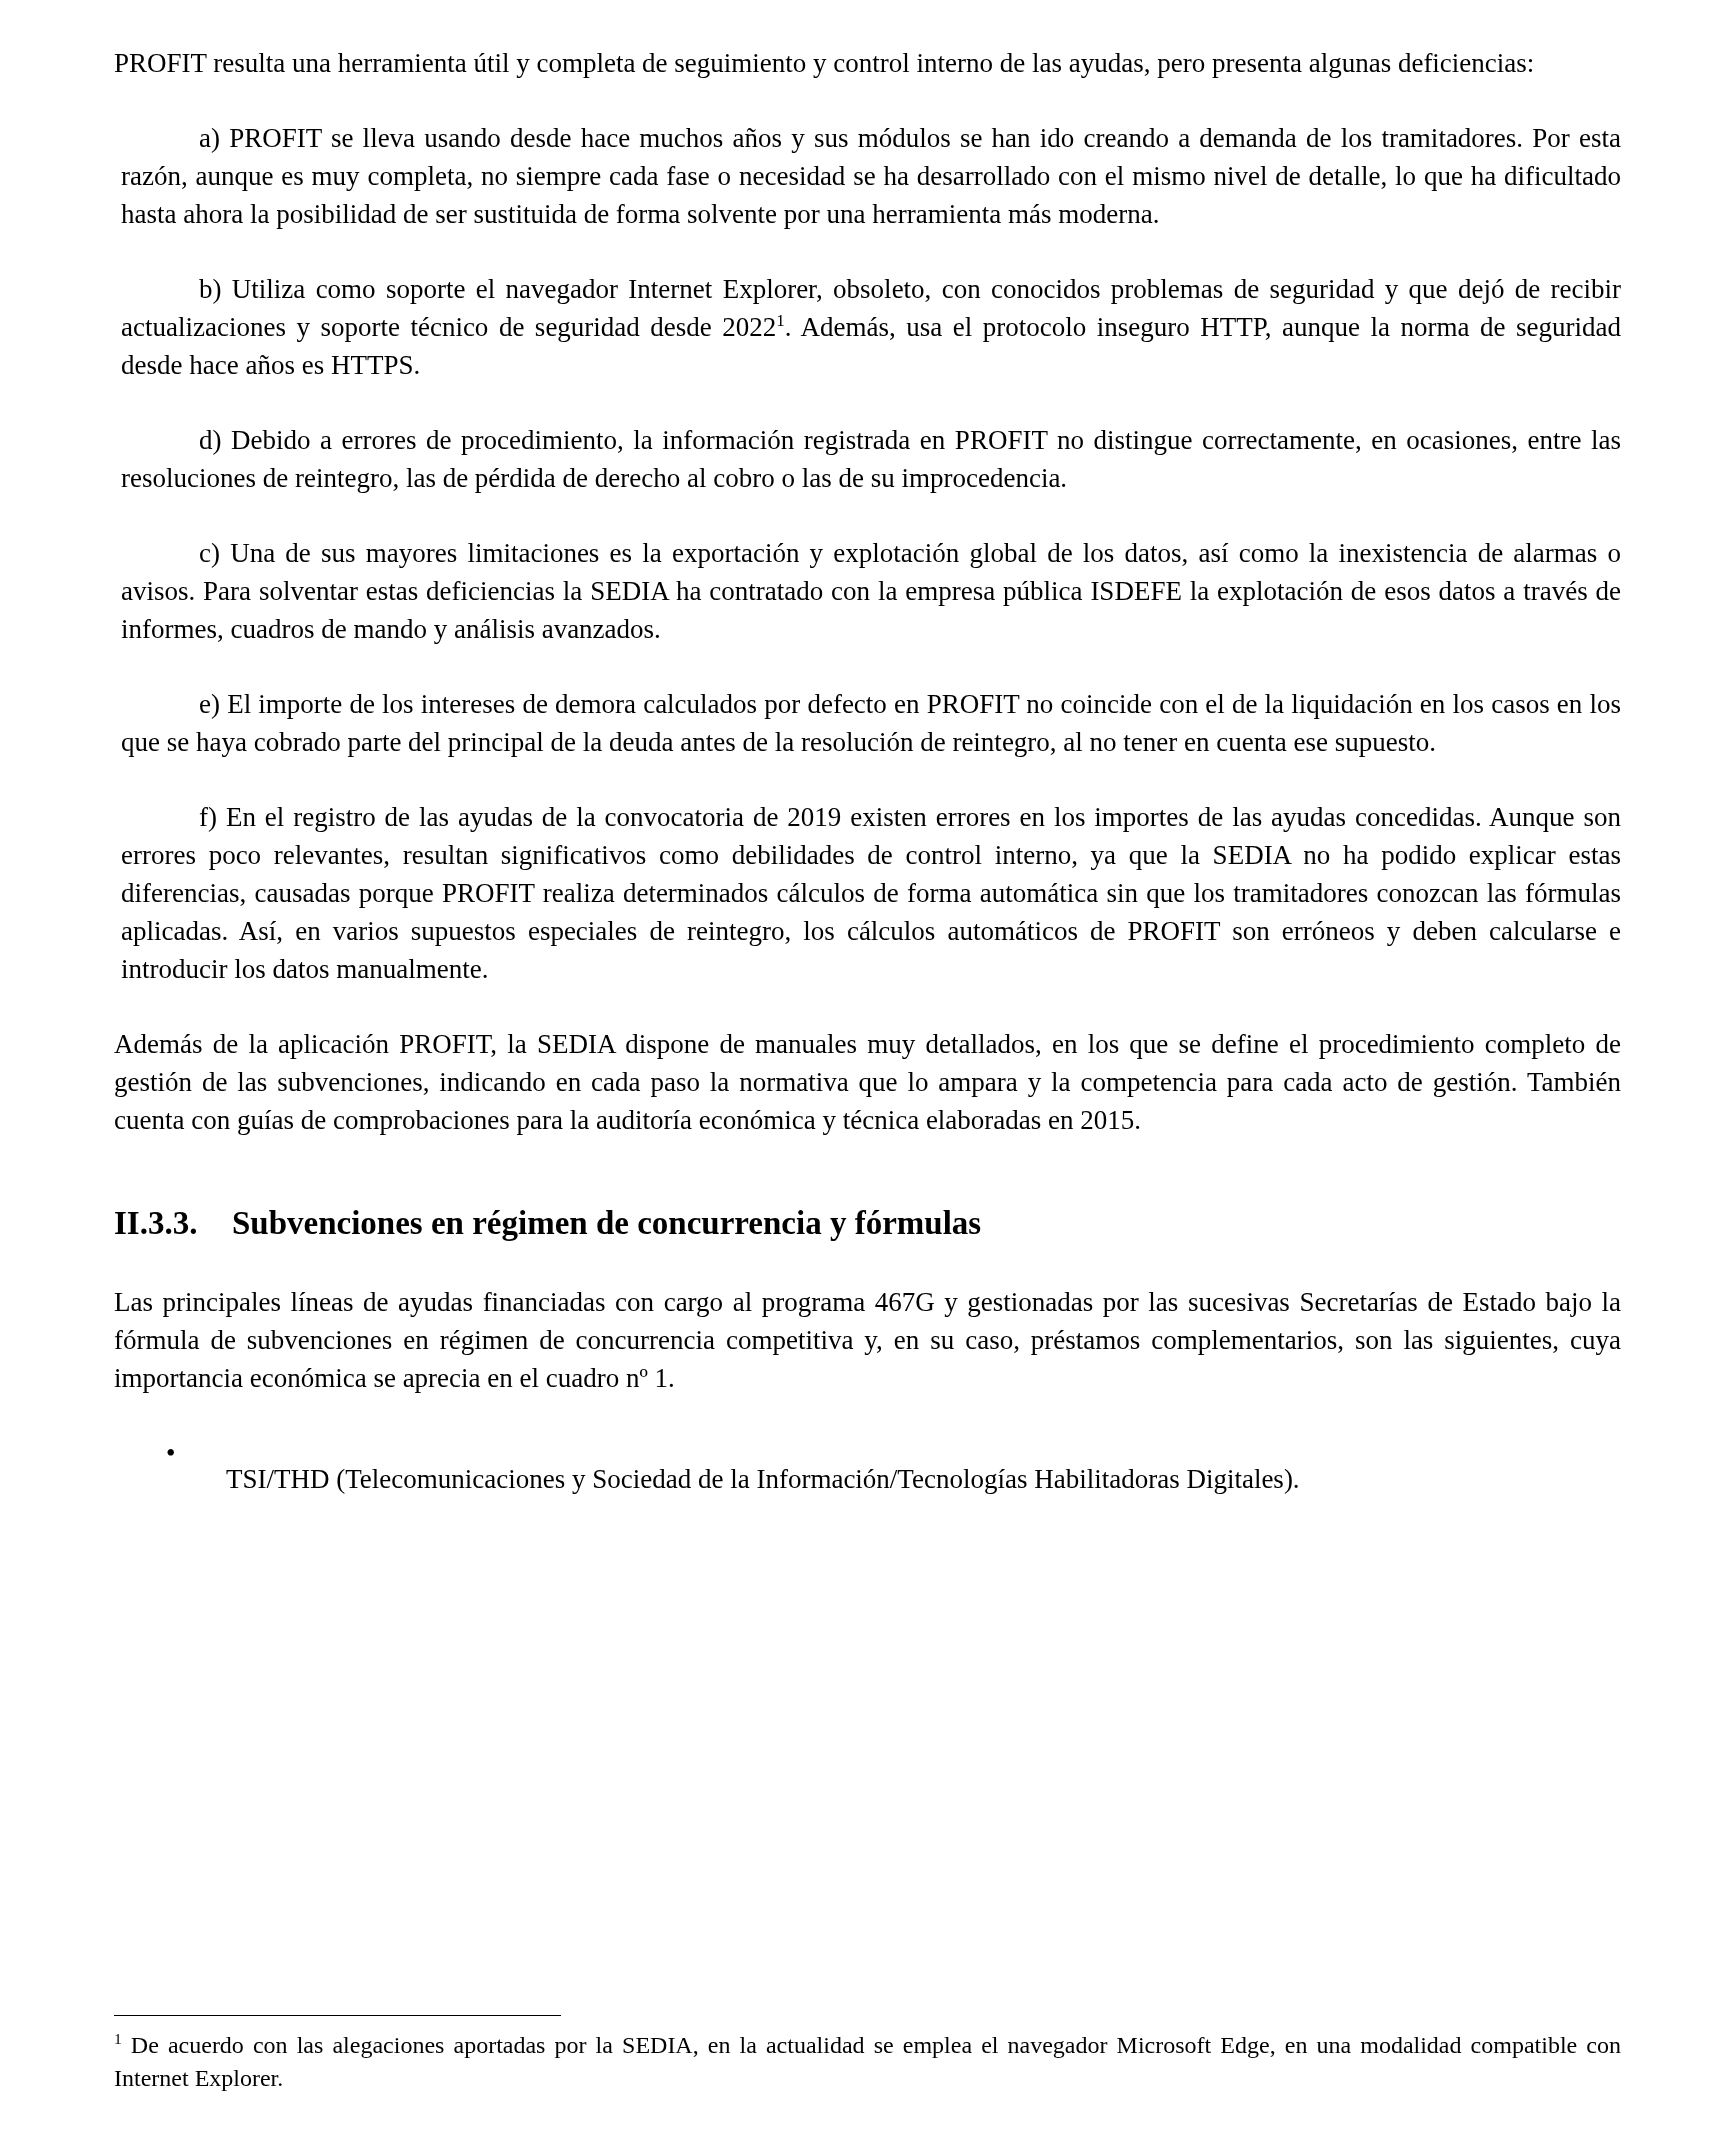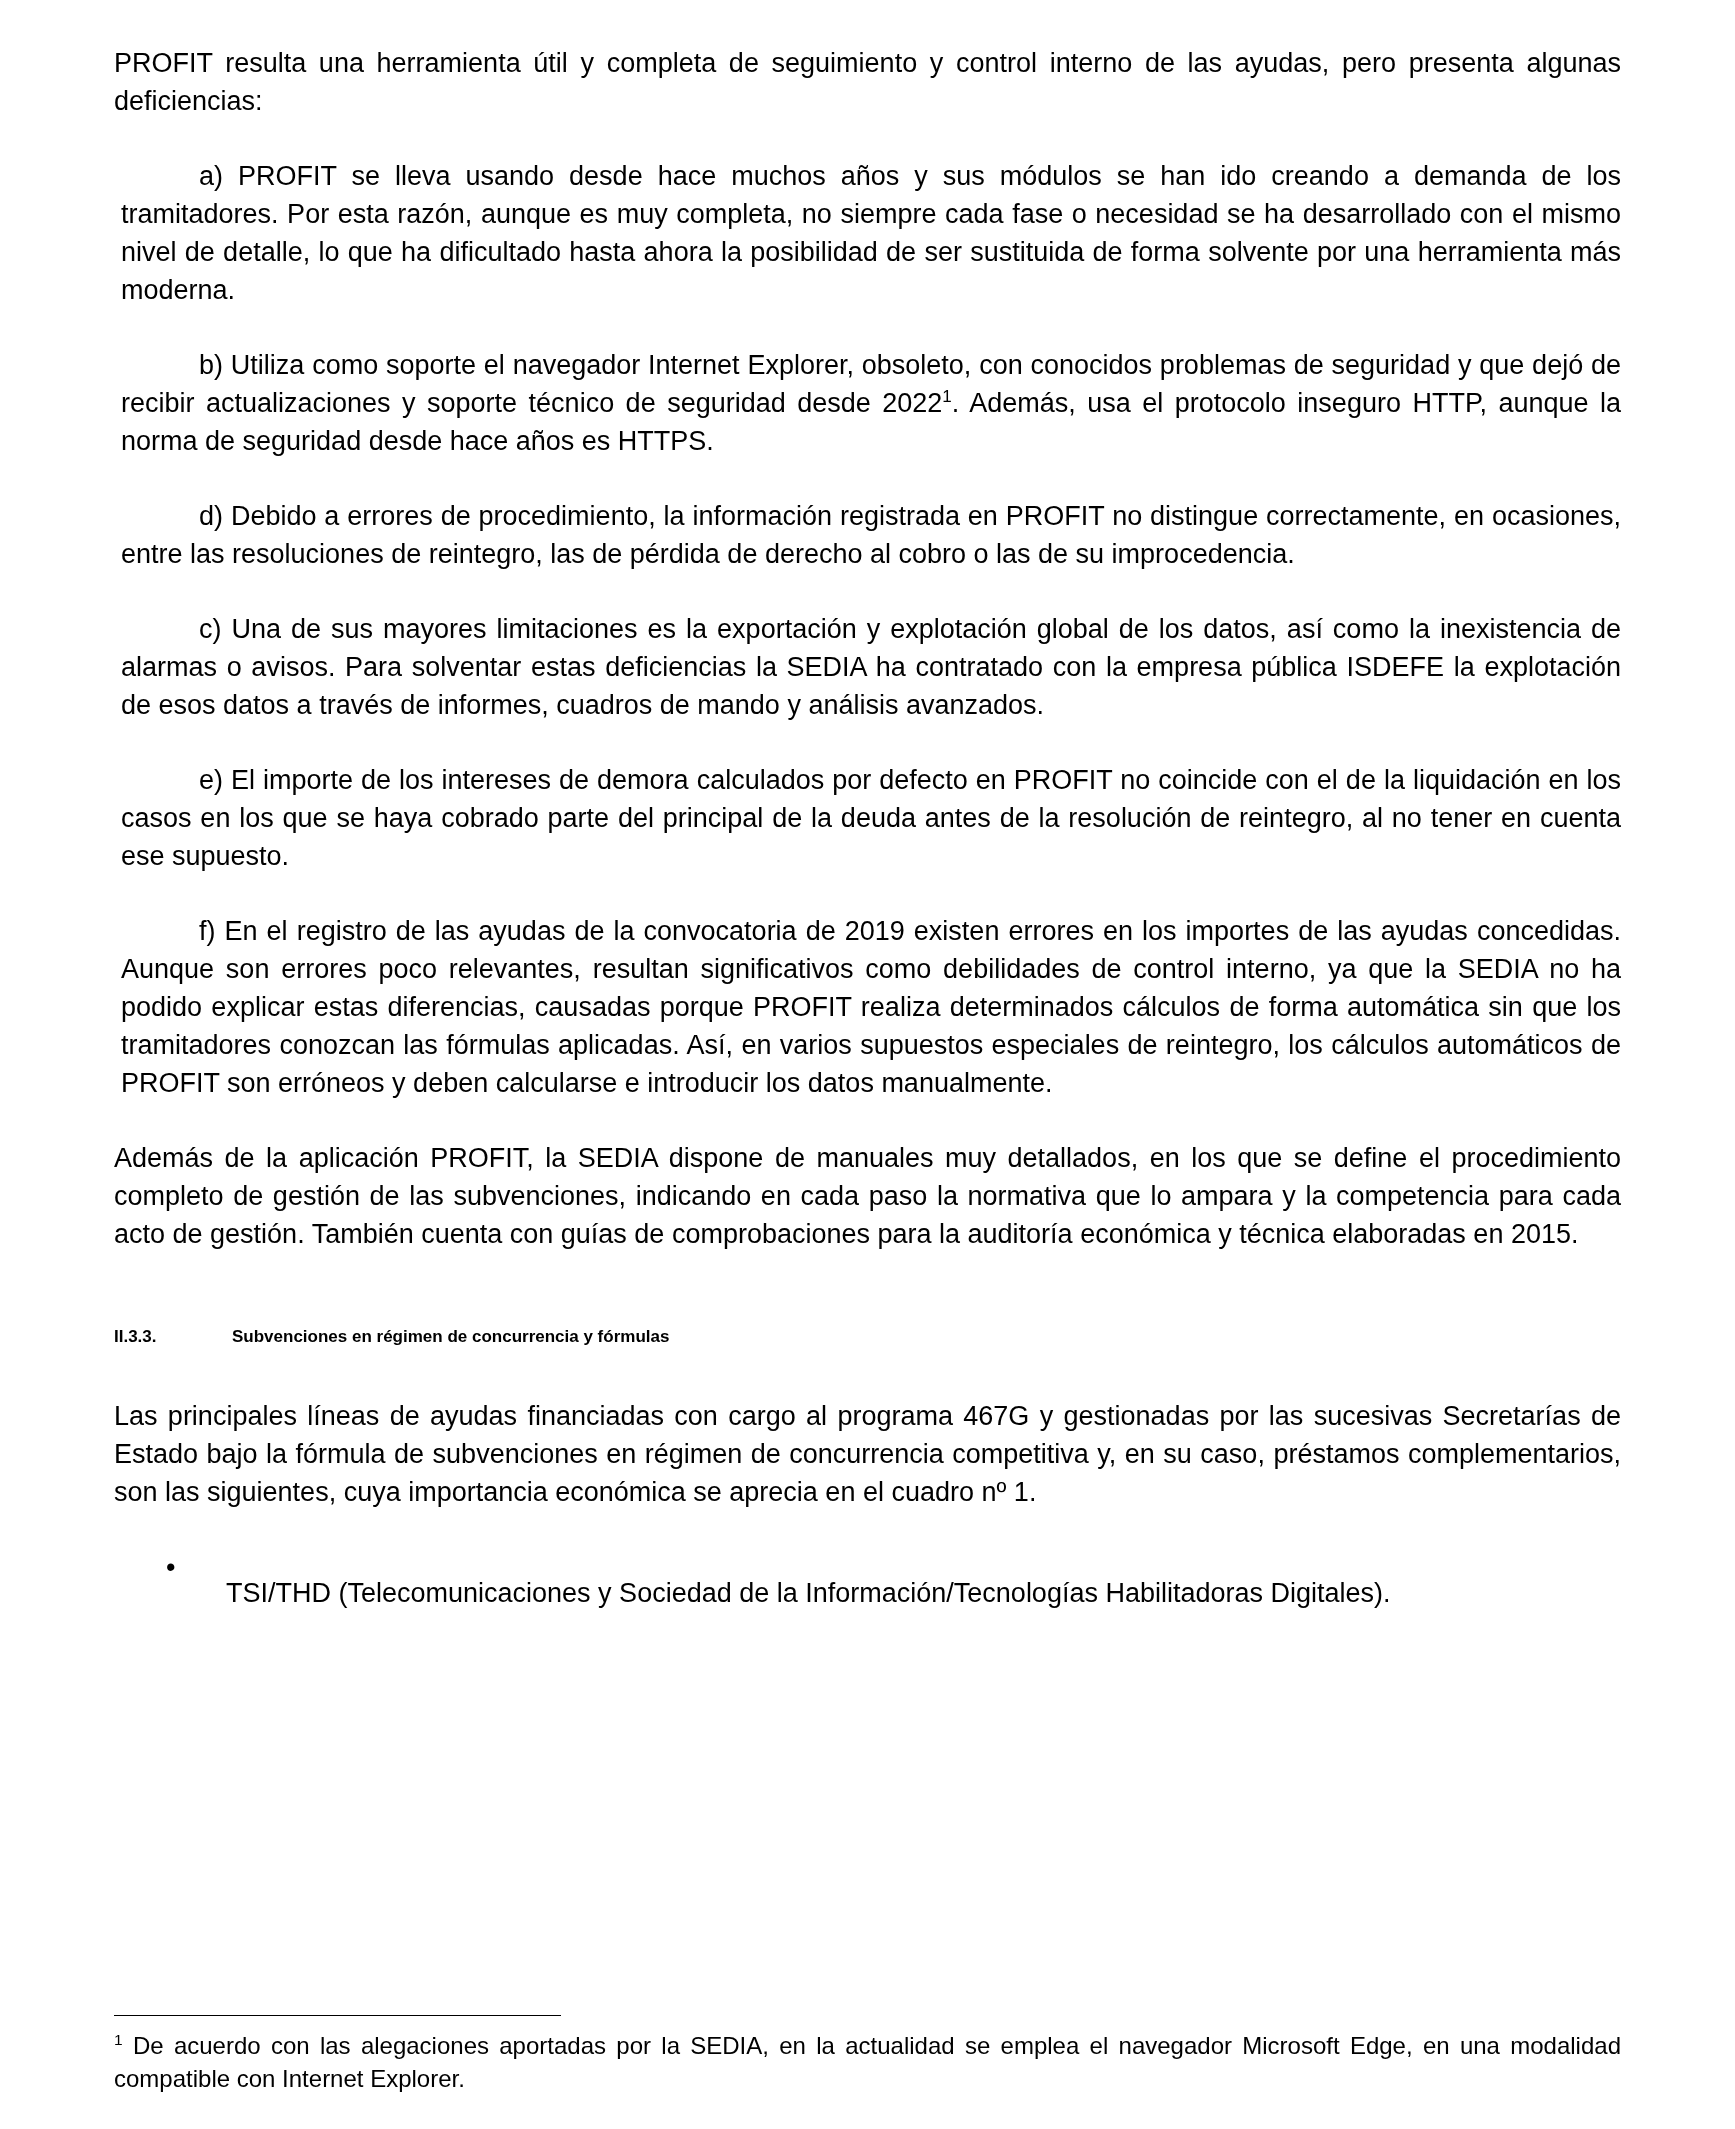--- a/index.html
+++ b/index.html
@@ -1,15 +1,15 @@
 <!DOCTYPE html>
 <html lang="es" style="font-size:13px"><head>
 <meta charset="utf-8">
 <style>
-  * { margin: 0; padding: 0; box-sizing: border-box; }
+  * { margin: 0; padding: 0; box-sizing: border-box; font-family: Liberation Serif, serif; }
   html, body { background: #ffffff; }
   .page {
     position: relative;
     width: 1735px;
     height: 2129px;
     margin: 0 auto;
     background: #ffffff;
     color: #000000;
     font-family: "Liberation Sans", "DejaVu Sans", sans-serif;
     font-size: 27px;
@@ -27,21 +27,21 @@
     text-indent: 78px;
     margin-left: 7px;
   }
   sup.fn-ref {
     font-size: 17px;
     line-height: 0;
     vertical-align: super;
   }
   .heading {
     font-weight: bold;
-    font-size: 17px;
+    font-size: 33px;
     line-height: 38px;
     margin: 28px 0 41px 0;
     display: flex;
   }
   .heading-num {
     flex: 0 0 118px;
   }
   .heading-title {
     flex: 1;
   }

